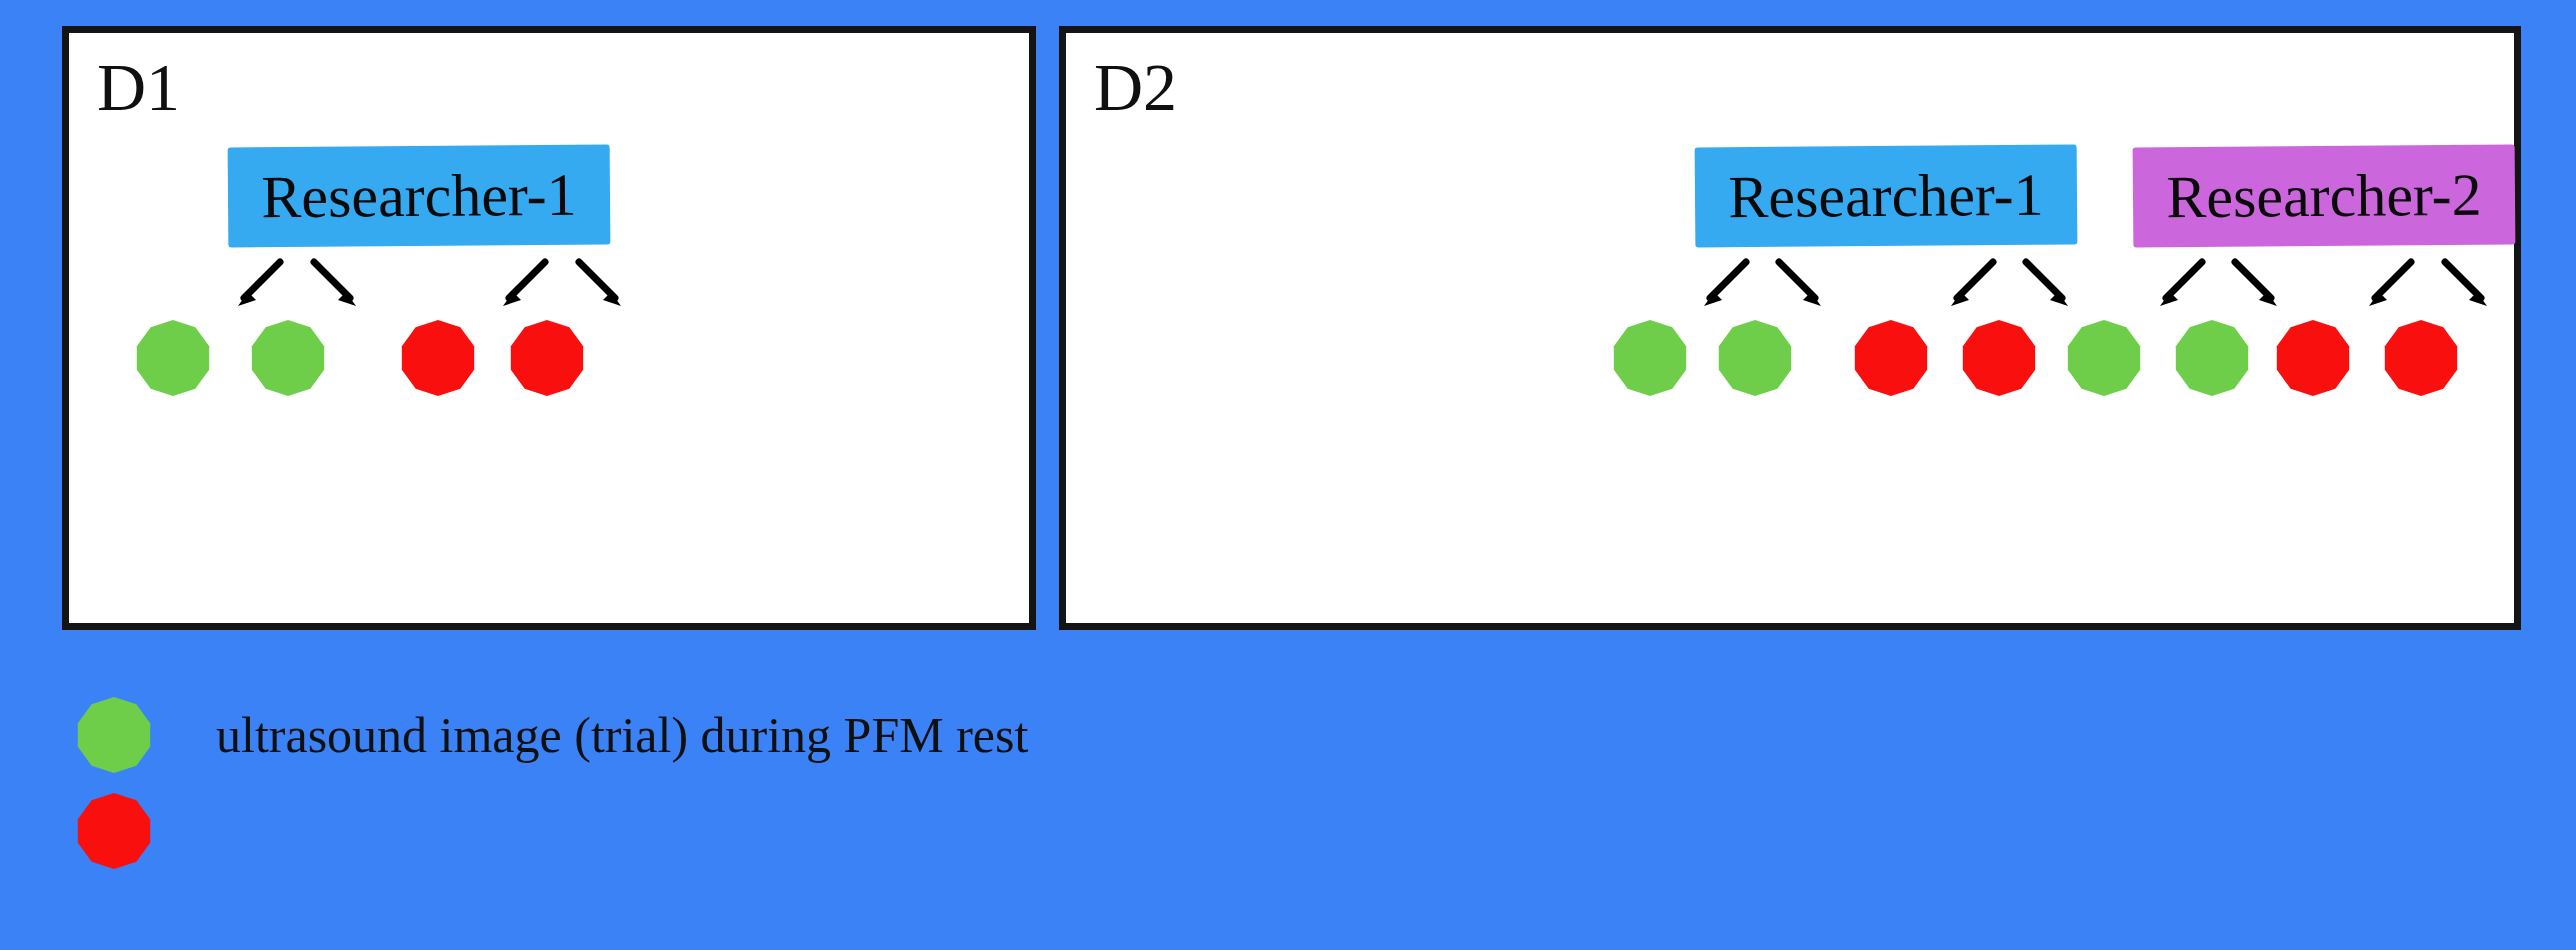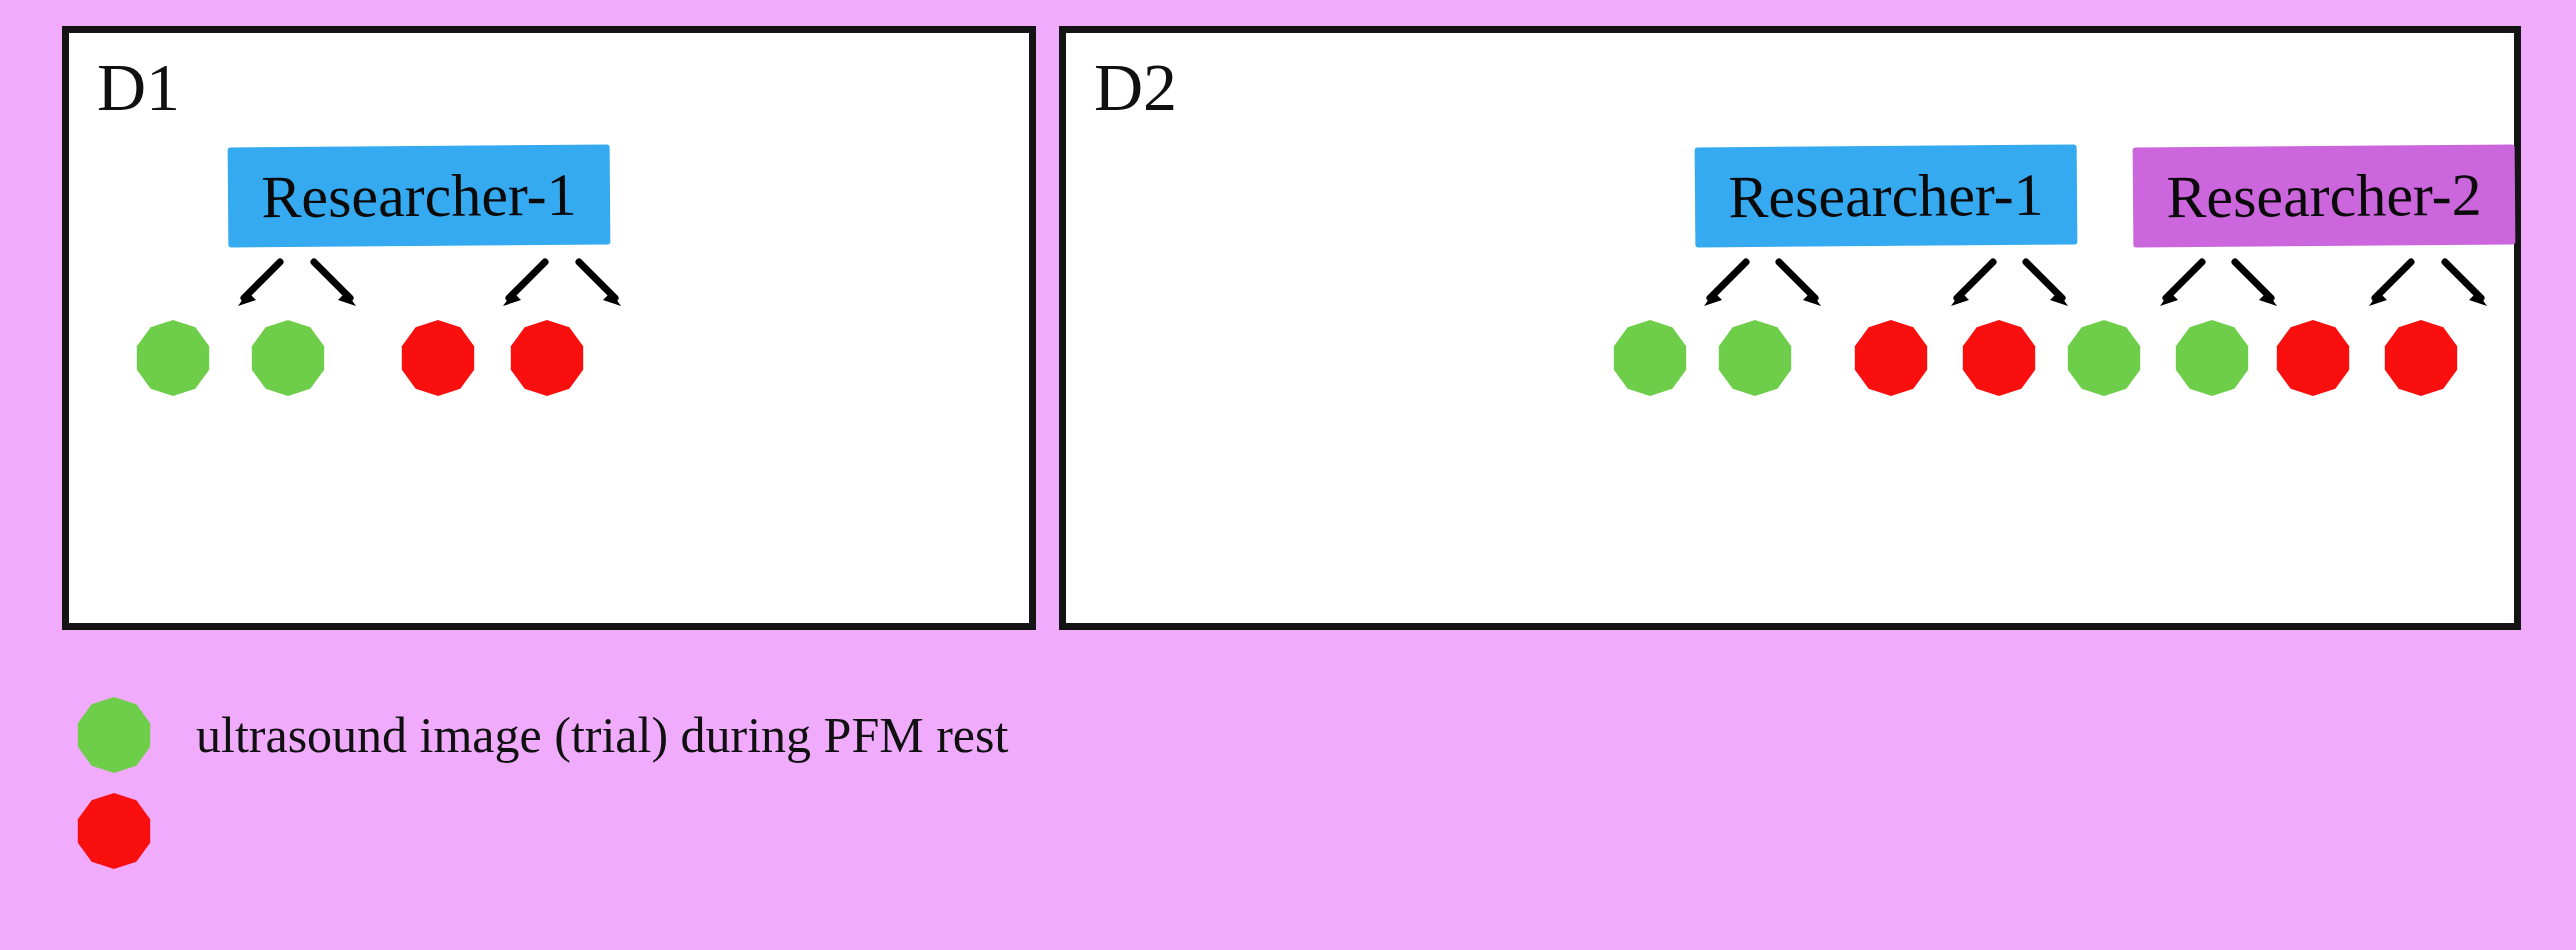--- a/index.html
+++ b/index.html
@@ -2,21 +2,21 @@
 <html><head>
 <meta charset="utf-8">
 <style>
   * { box-sizing: border-box; margin: 0; padding: 0; }
   html, body {
     width: 2576px; height: 950px;
     background: #ffffff;
     font-family: "Liberation Serif", "DejaVu Serif", serif;
     overflow: hidden;
   }
-  .canvas { position: relative; width: 2576px; height: 950px; background: #f0abfc; }
+  .canvas { position: relative; width: 2576px; height: 950px; background: #3b82f6; }
 
   
   .dataset-box {
     position: absolute;
     border: 7px solid #141414;
     background: #ffffff;
   }
   #box-d1 { left: 62px;  top: 26px; width: 974px;  height: 604px; }
   #box-d2 { left: 1059px; top: 26px; width: 1462px; height: 604px; text-align: center; }
 
@@ -80,21 +80,21 @@
   }
   .legend-swatch {
     width: 76px; height: 76px;
     flex: 0 0 76px;
     margin-left: 14px;
     clip-path: polygon(
       50% 0%, 79.4% 9.5%, 97.6% 34.5%, 97.6% 65.5%,
       79.4% 90.5%, 50% 100%, 20.6% 90.5%, 2.4% 65.5%, 2.4% 34.5%, 20.6% 9.5%);
   }
   .legend-text {
-    margin-left: 44px;
+    margin-left: 64px;
     font-size: 50px;
     line-height: 1;
     color: #101010;
     white-space: nowrap;
   }
 </style>
 </head>
 <body>
 
 <div class="canvas">

